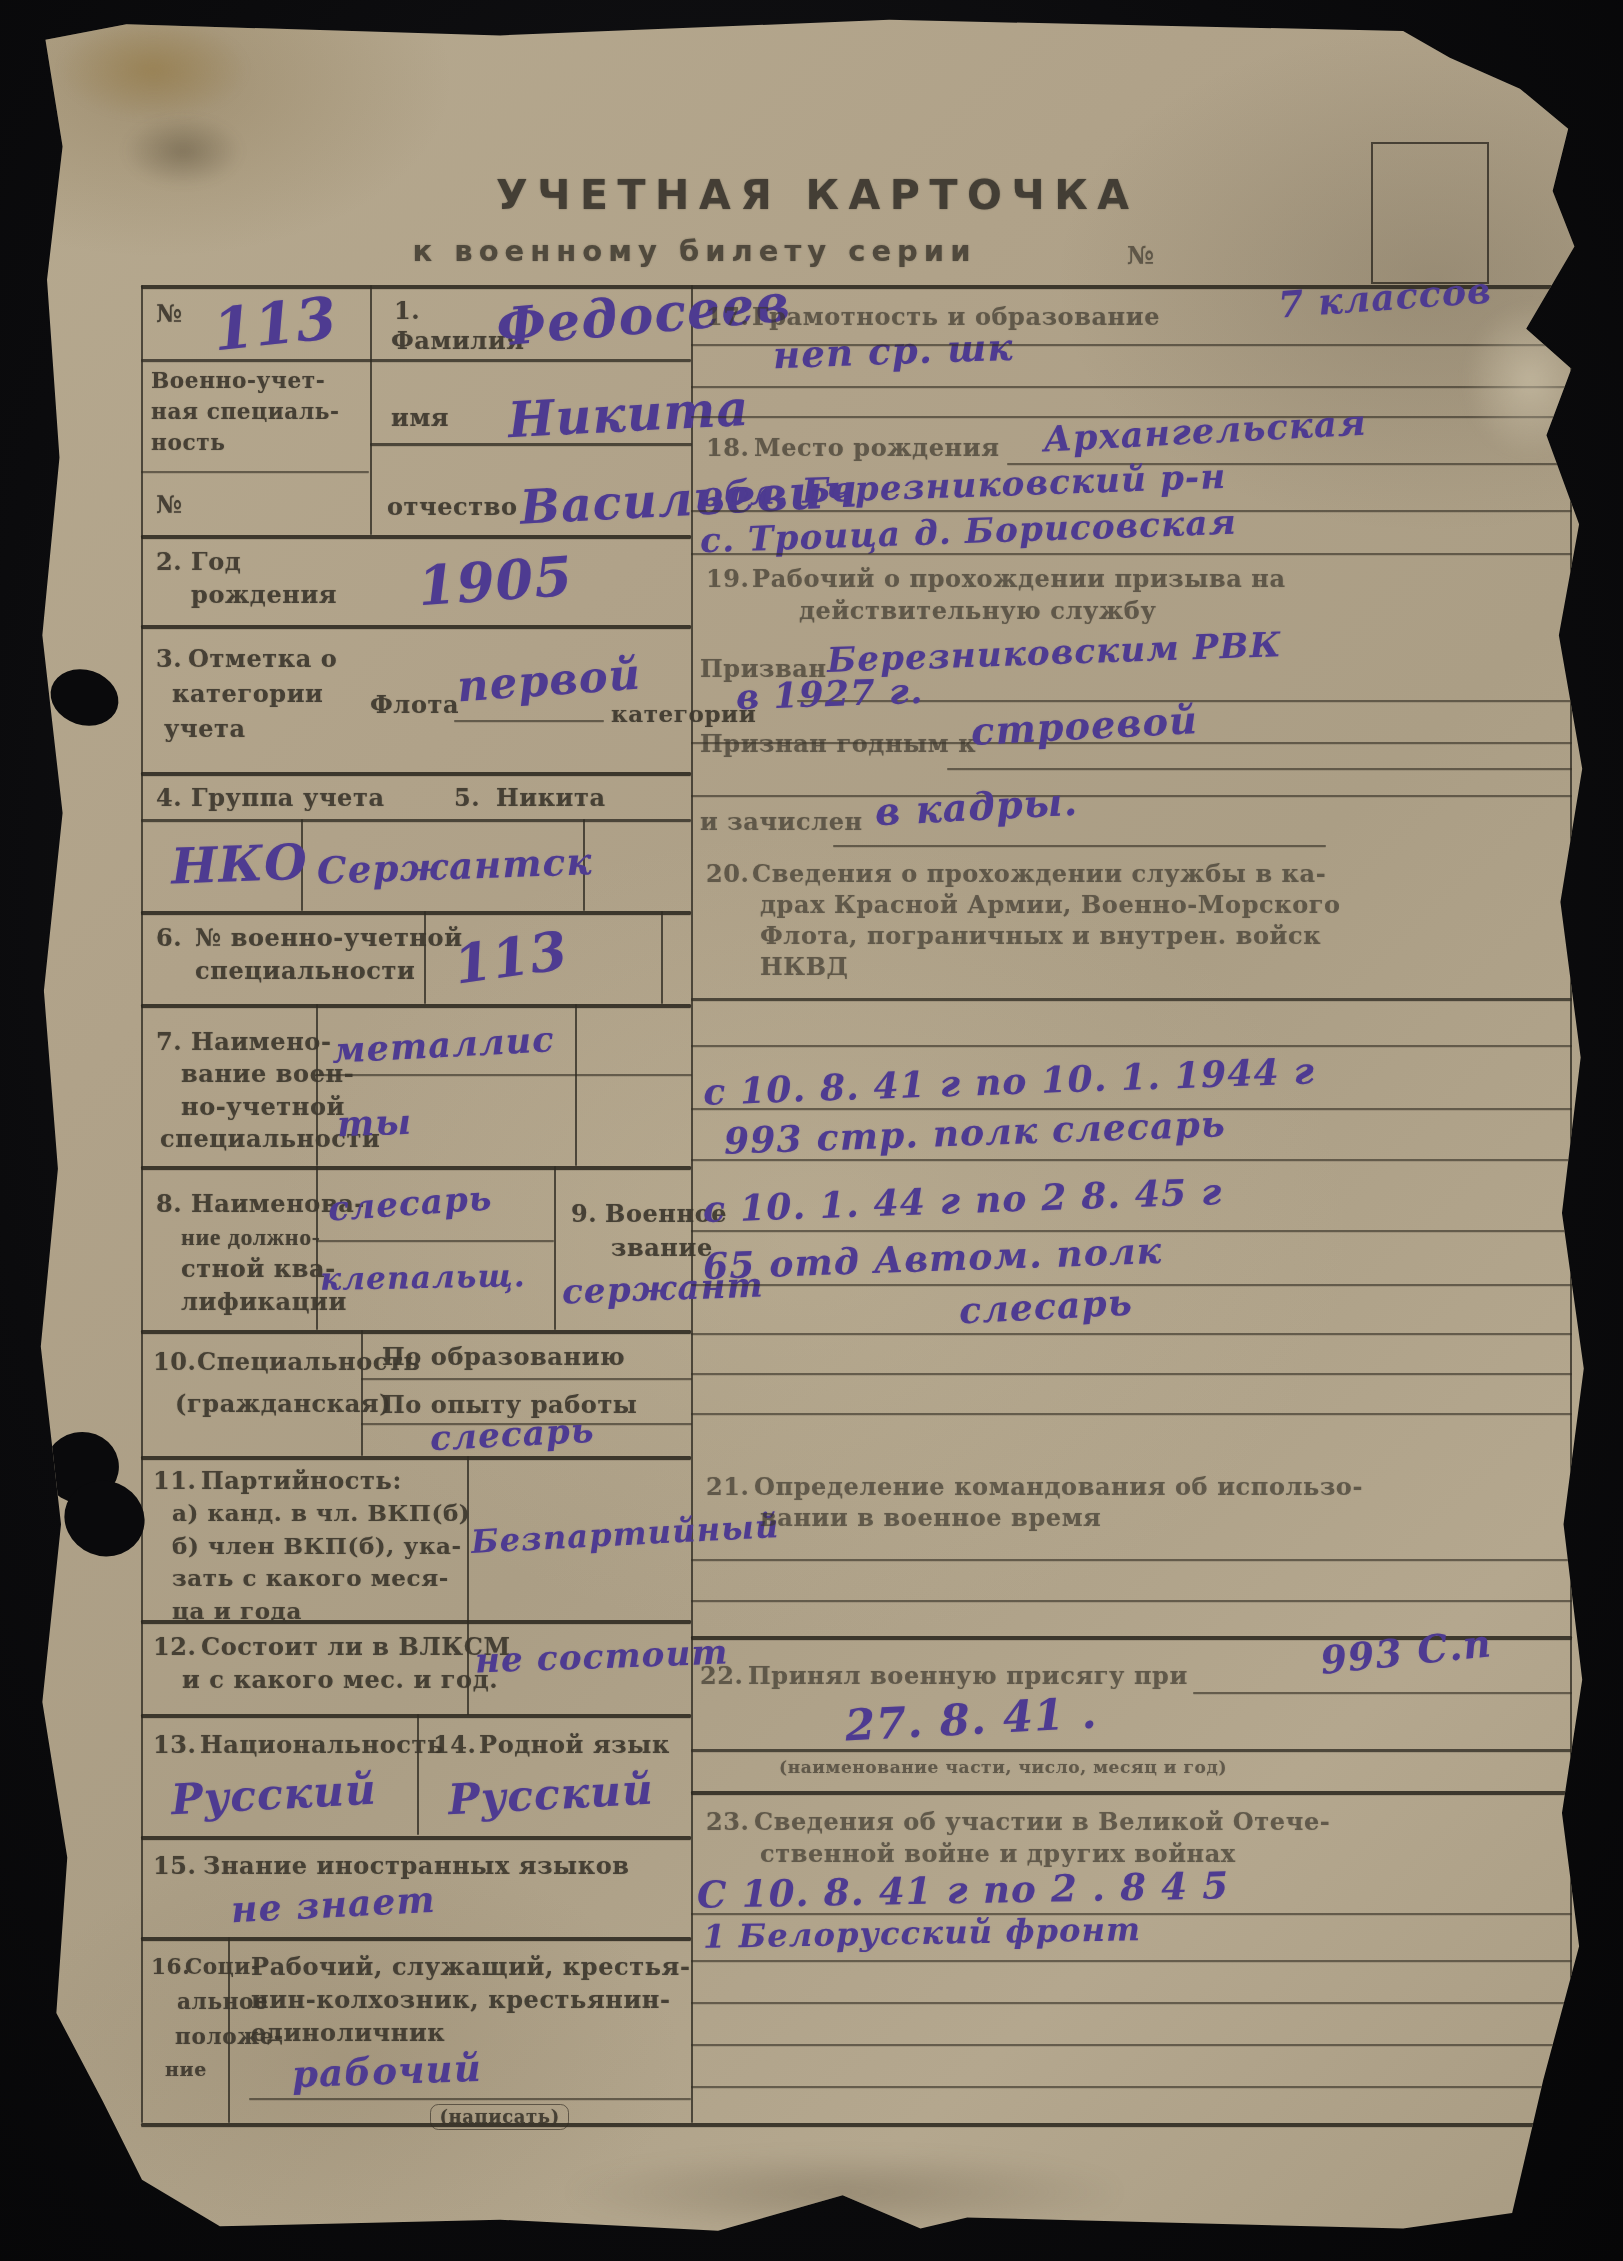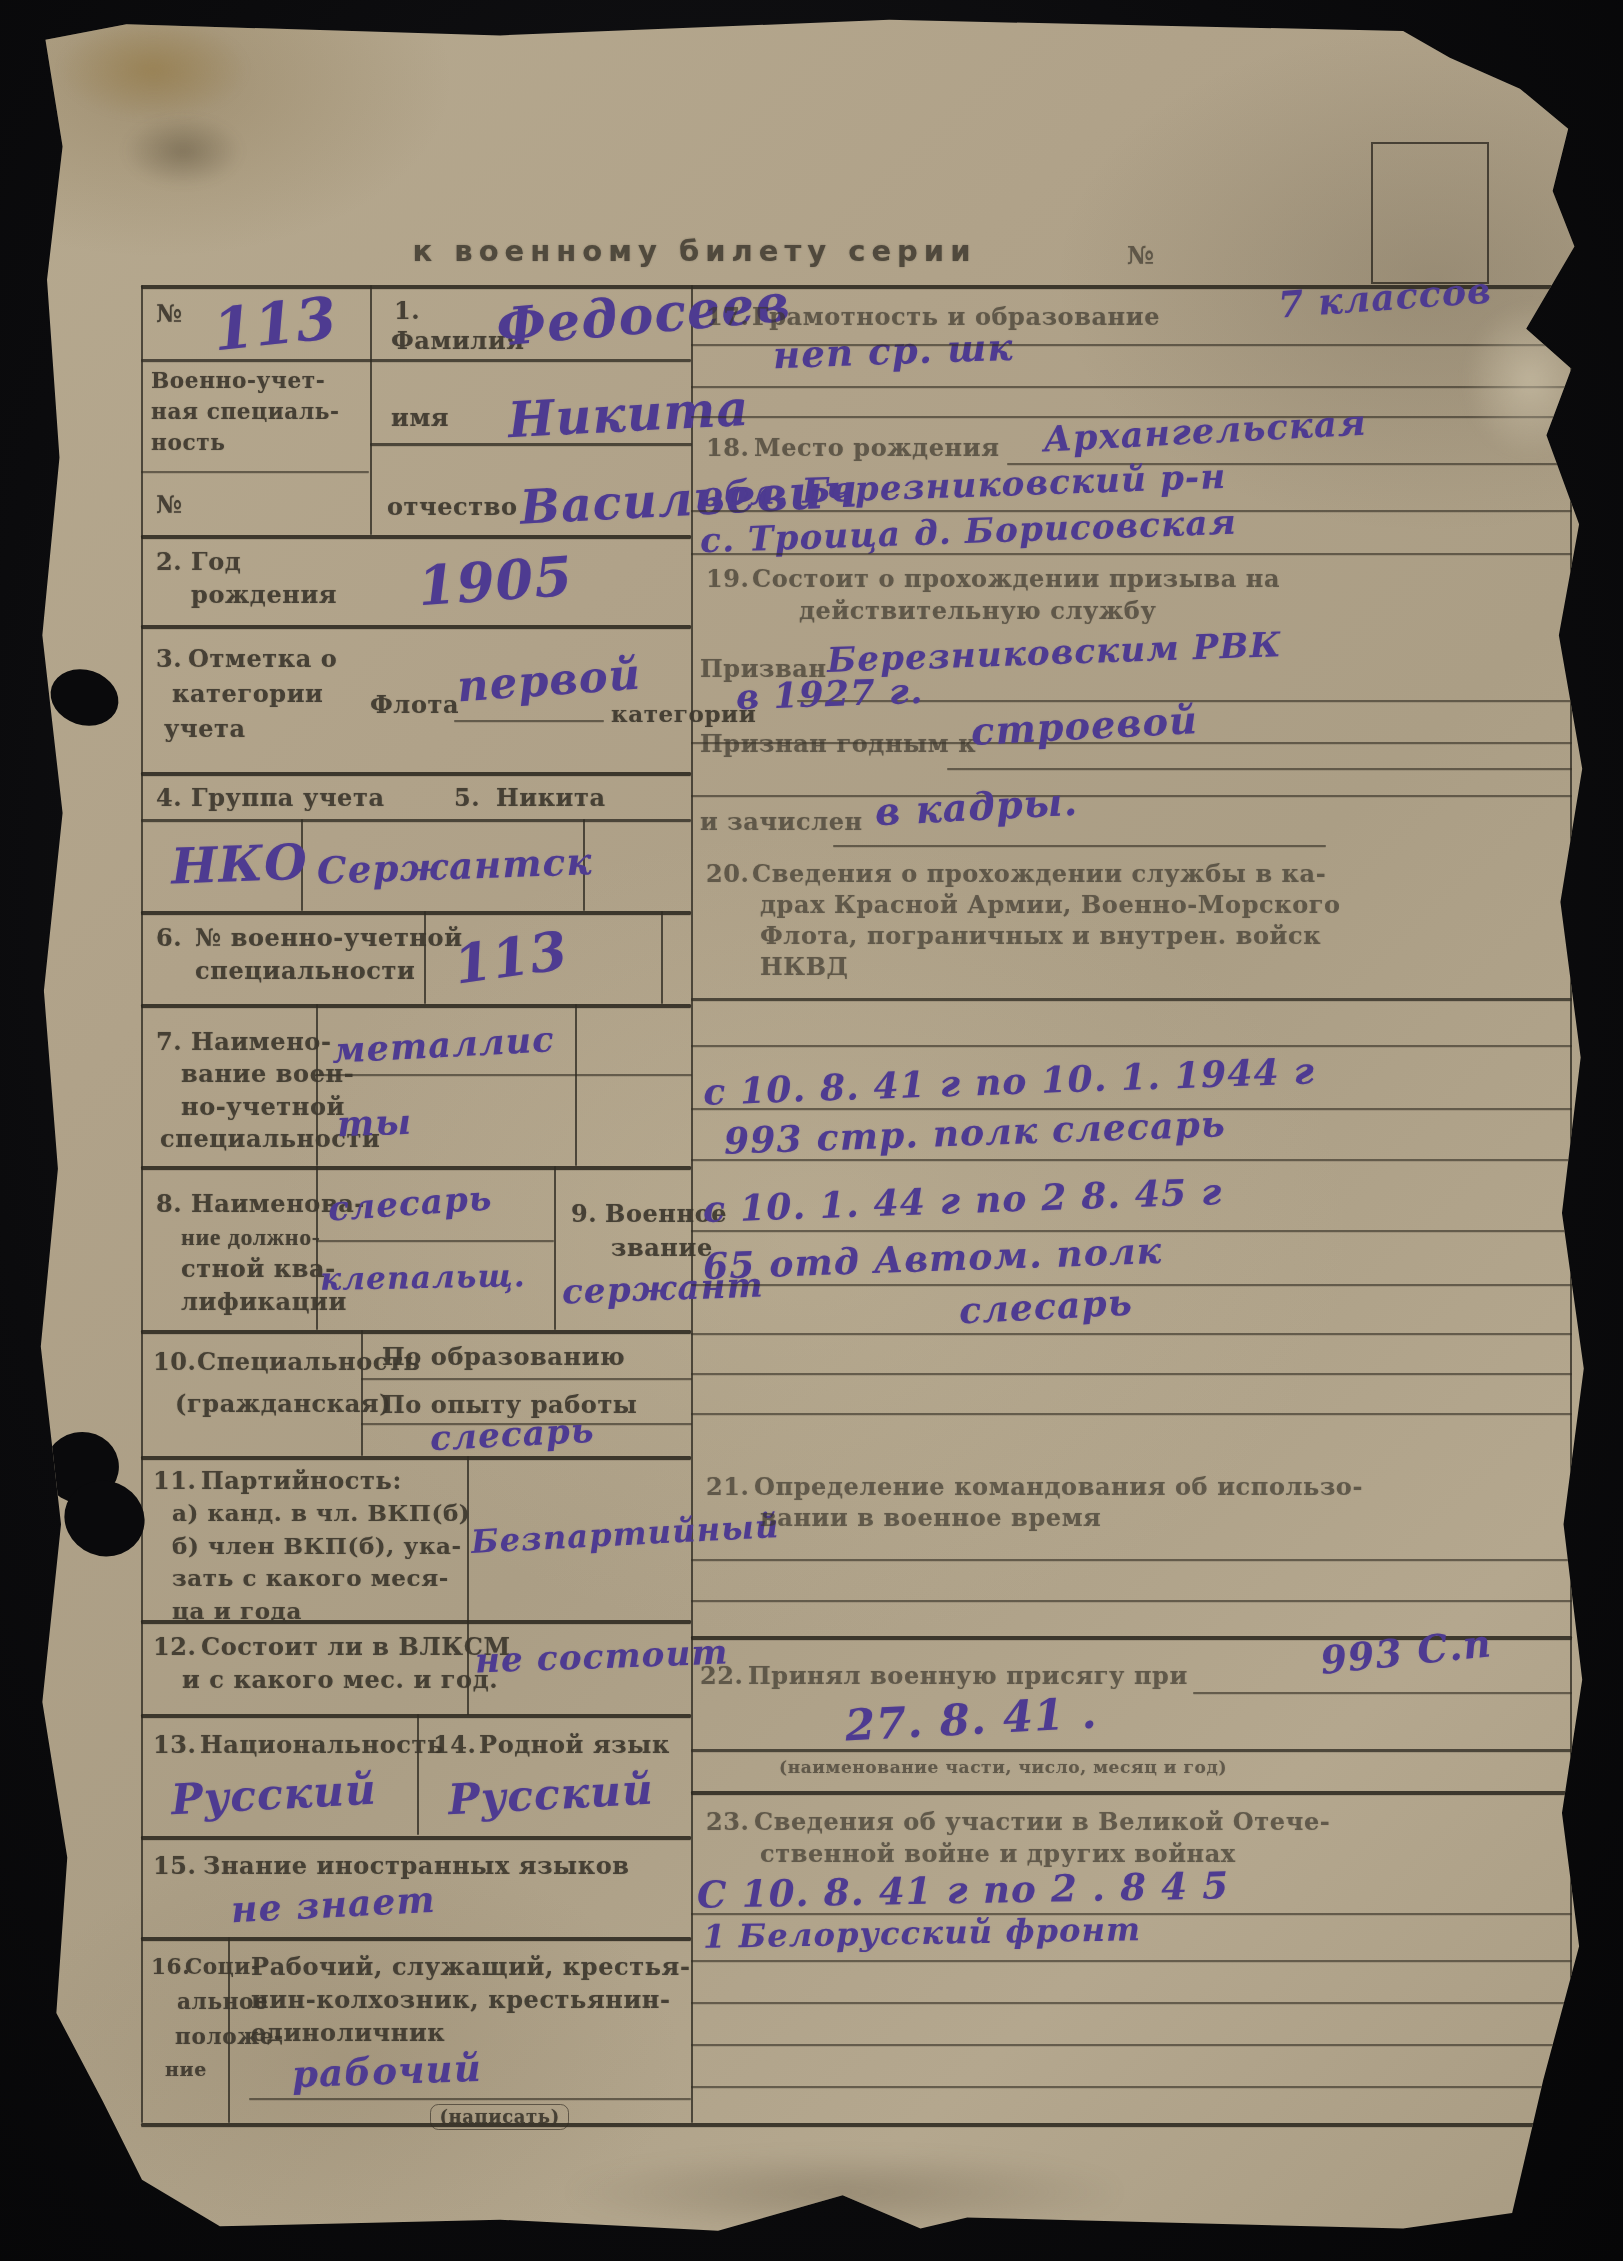--- a/index.html
+++ b/index.html
@@ -49,20 +49,21 @@
     font-family:"DejaVu Sans", sans-serif;font-weight:bold;color:#3b362c;
     letter-spacing:6px;font-size:29px;text-align:center;
     text-shadow:0 0 1.8px rgba(59,54,44,.5);opacity:.82;white-space:nowrap;
   }
 </style>
 </head>
 <body>
 
 <div class="paper">
 
+  <div class="abs title" style="left:463px;top:158px;width:577px;">УЧЕТНАЯ КАРТОЧКА</div>
   <div class="abs subtitle" style="left:325px;top:221px;width:673px;">к военному билету серии</div>
   <div class="abs t faded" style="left:1094px;top:228px;font-size:25px;">№</div>
   <div class="abs box" style="left:1338px;top:129px;width:114px;height:138px;"></div>
 
   <div class="abs rule heavy" style="left:108px;top:272px;width:1431px;"></div>
   <div class="abs rule heavy" style="left:108px;top:2110px;width:1431px;"></div>
   <div class="abs vrule" style="left:108px;top:272px;height:1838px;"></div>
   <div class="abs vrule" style="left:658px;top:272px;height:1838px;"></div>
   <div class="abs vrule" style="left:1537px;top:272px;height:1838px;"></div>
 
@@ -215,21 +216,21 @@
   <div class="abs t faded" style="left:673px;top:421px;">18.</div>
   <div class="abs t faded" style="left:721px;top:421px;">Место рождения</div>
   <div class="abs hw" style="left:1010px;top:397px;font-size:35px;transform:rotate(-3deg);">Архангельская</div>
   <div class="abs rule thin" style="left:974px;top:450px;width:565px;"></div>
   <div class="abs hw" style="left:667px;top:452px;font-size:34px;transform:rotate(-2deg);">обл. Березниковский р-н</div>
   <div class="abs rule thin" style="left:658px;top:497px;width:881px;"></div>
   <div class="abs hw" style="left:667px;top:498px;font-size:34px;transform:rotate(-2deg);">с. Троица д. Борисовская</div>
   <div class="abs rule thin" style="left:658px;top:540px;width:881px;"></div>
 
   <div class="abs t faded" style="left:673px;top:552px;">19.</div>
-  <div class="abs t faded" style="left:719px;top:552px;">Состоит о прохождении призыва на</div>
+  <div class="abs t faded" style="left:719px;top:552px;">Рабочий о прохождении призыва на</div>
   <div class="abs t faded" style="left:730px;top:584px;margin-left:36px;">действительную службу</div>
   <div class="abs t faded" style="left:667px;top:642px;">Призван</div>
   <div class="abs hw" style="left:794px;top:619px;font-size:34px;transform:rotate(-2deg);">Березниковским РВК</div>
   <div class="abs rule thin" style="left:764px;top:687px;width:776px;"></div>
   <div class="abs hw" style="left:703px;top:660px;font-size:35px;transform:rotate(-2deg);">в 1927 г.</div>
   <div class="abs rule thin" style="left:658px;top:729px;width:881px;"></div>
   <div class="abs t faded" style="left:667px;top:717px;">Признан годным к</div>
   <div class="abs hw" style="left:938px;top:690px;font-size:38px;transform:rotate(-3deg);">строевой</div>
   <div class="abs rule thin" style="left:914px;top:755px;width:625px;"></div>
   <div class="abs rule thin" style="left:658px;top:782px;width:881px;"></div>

